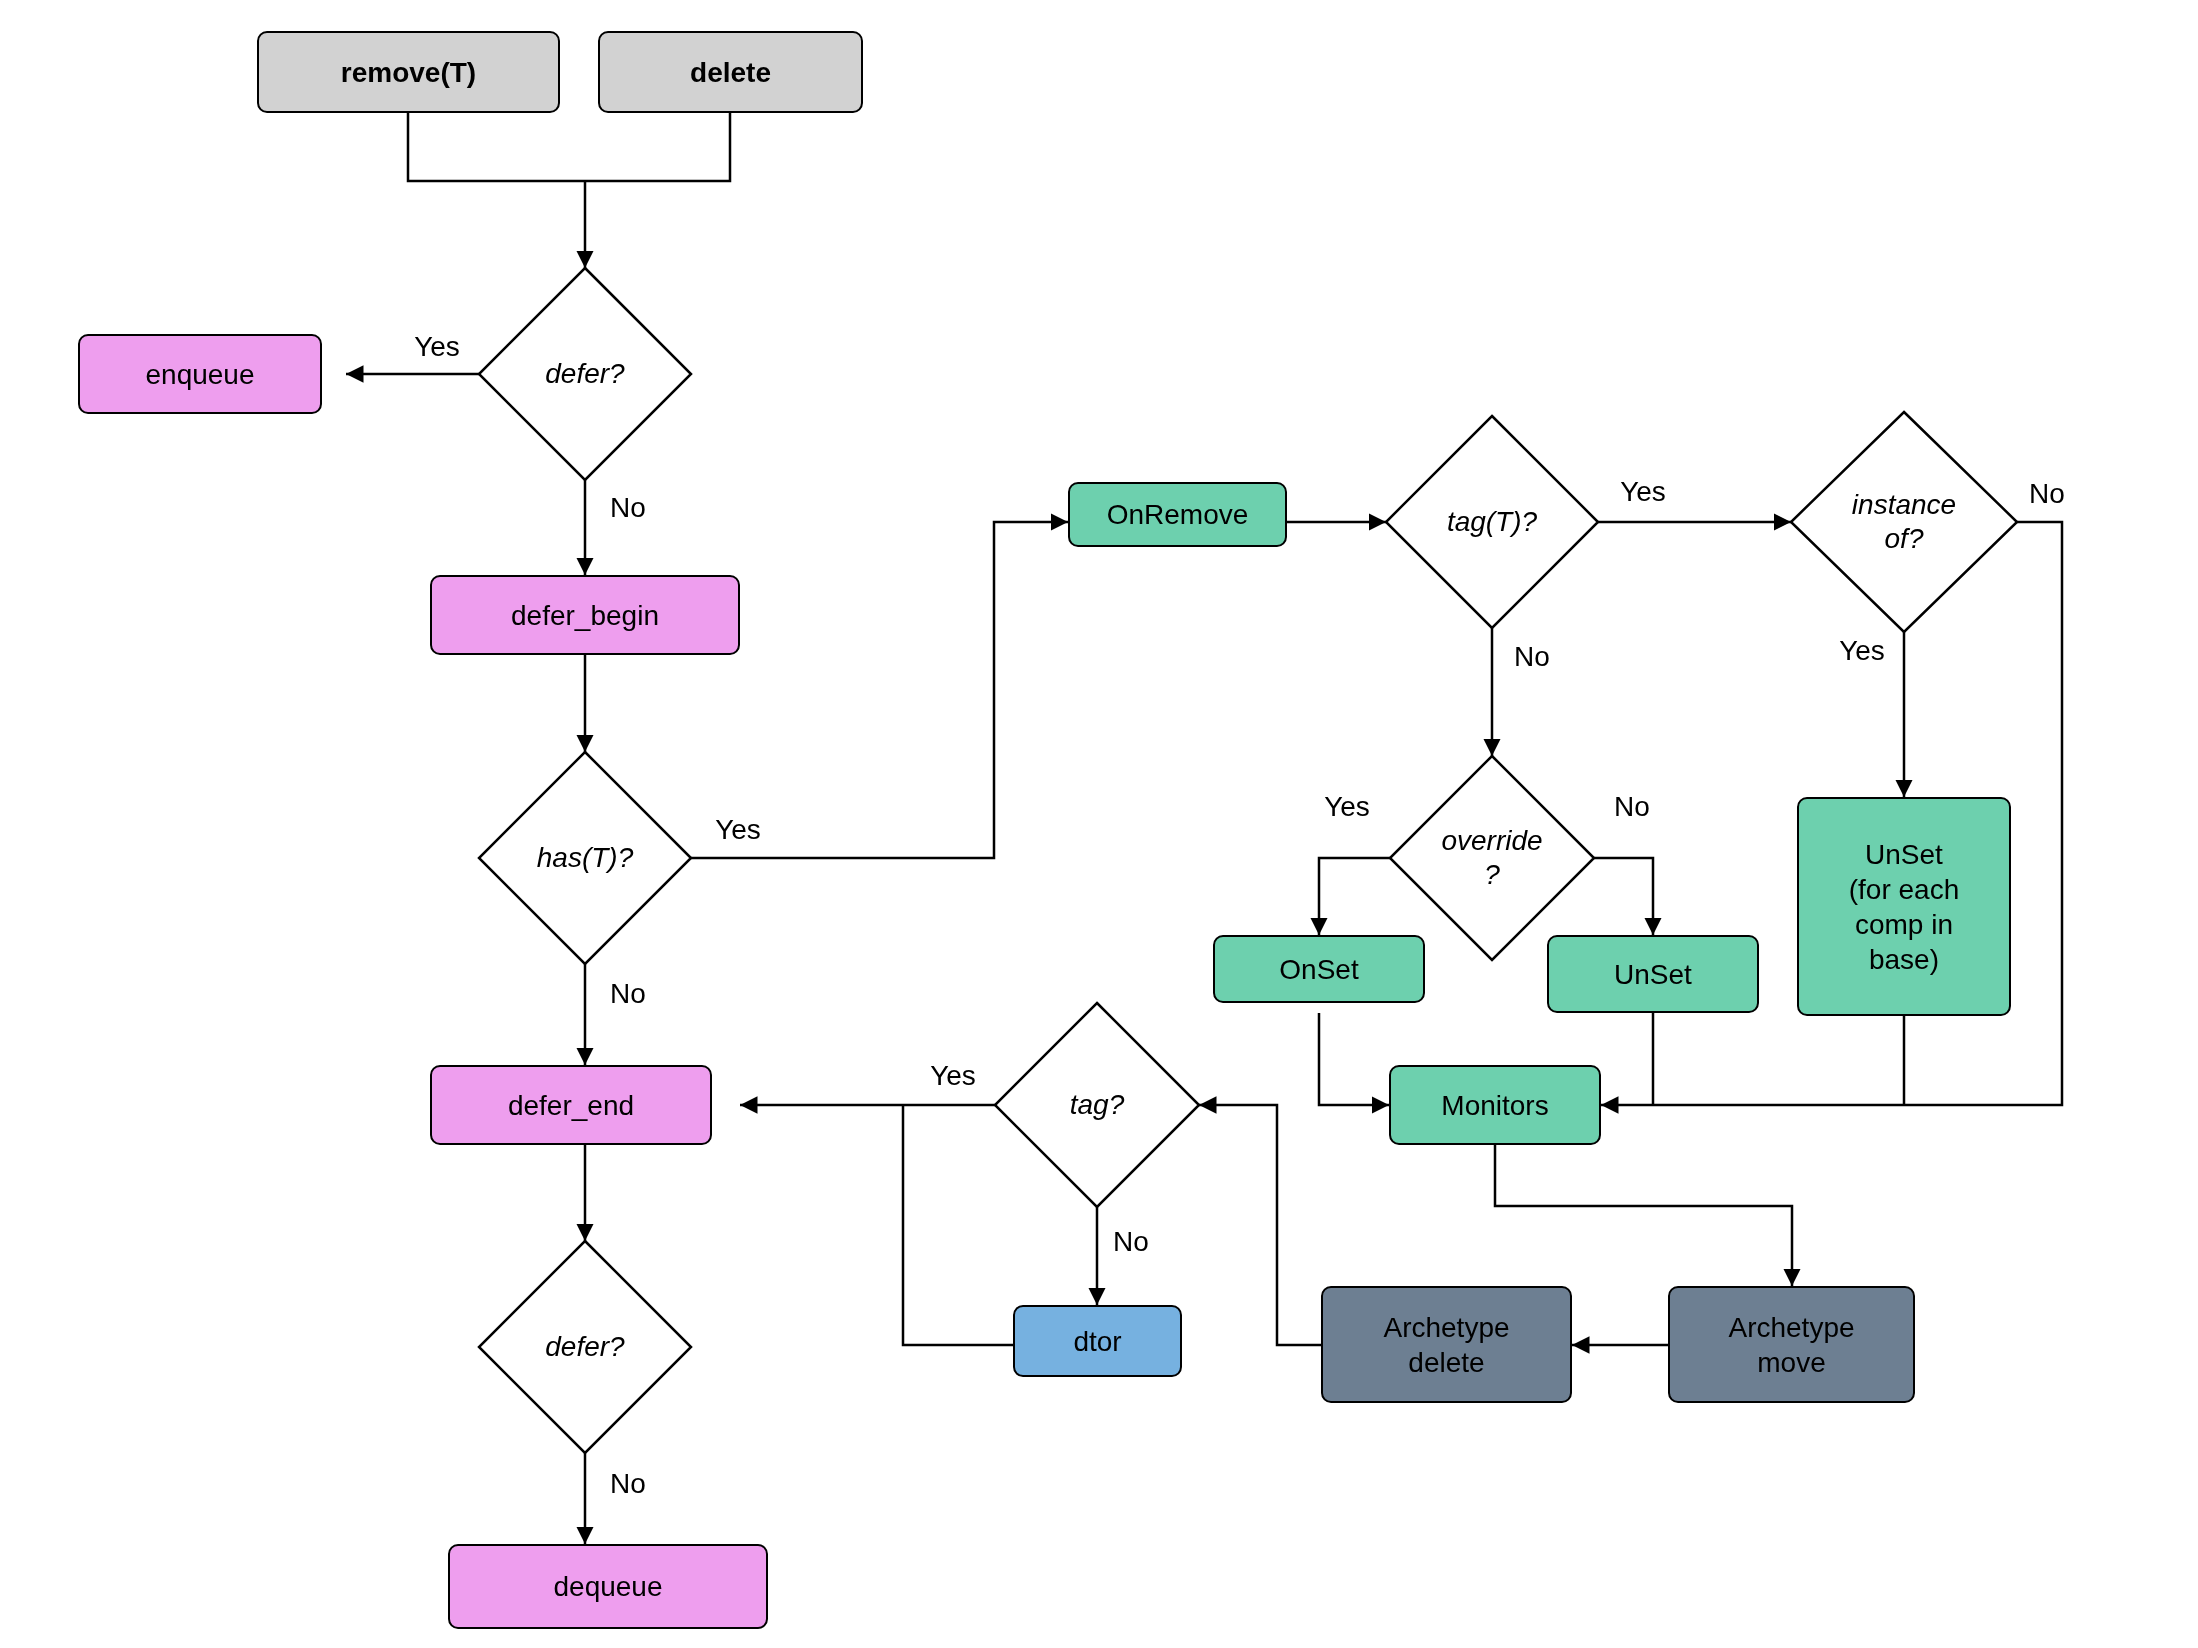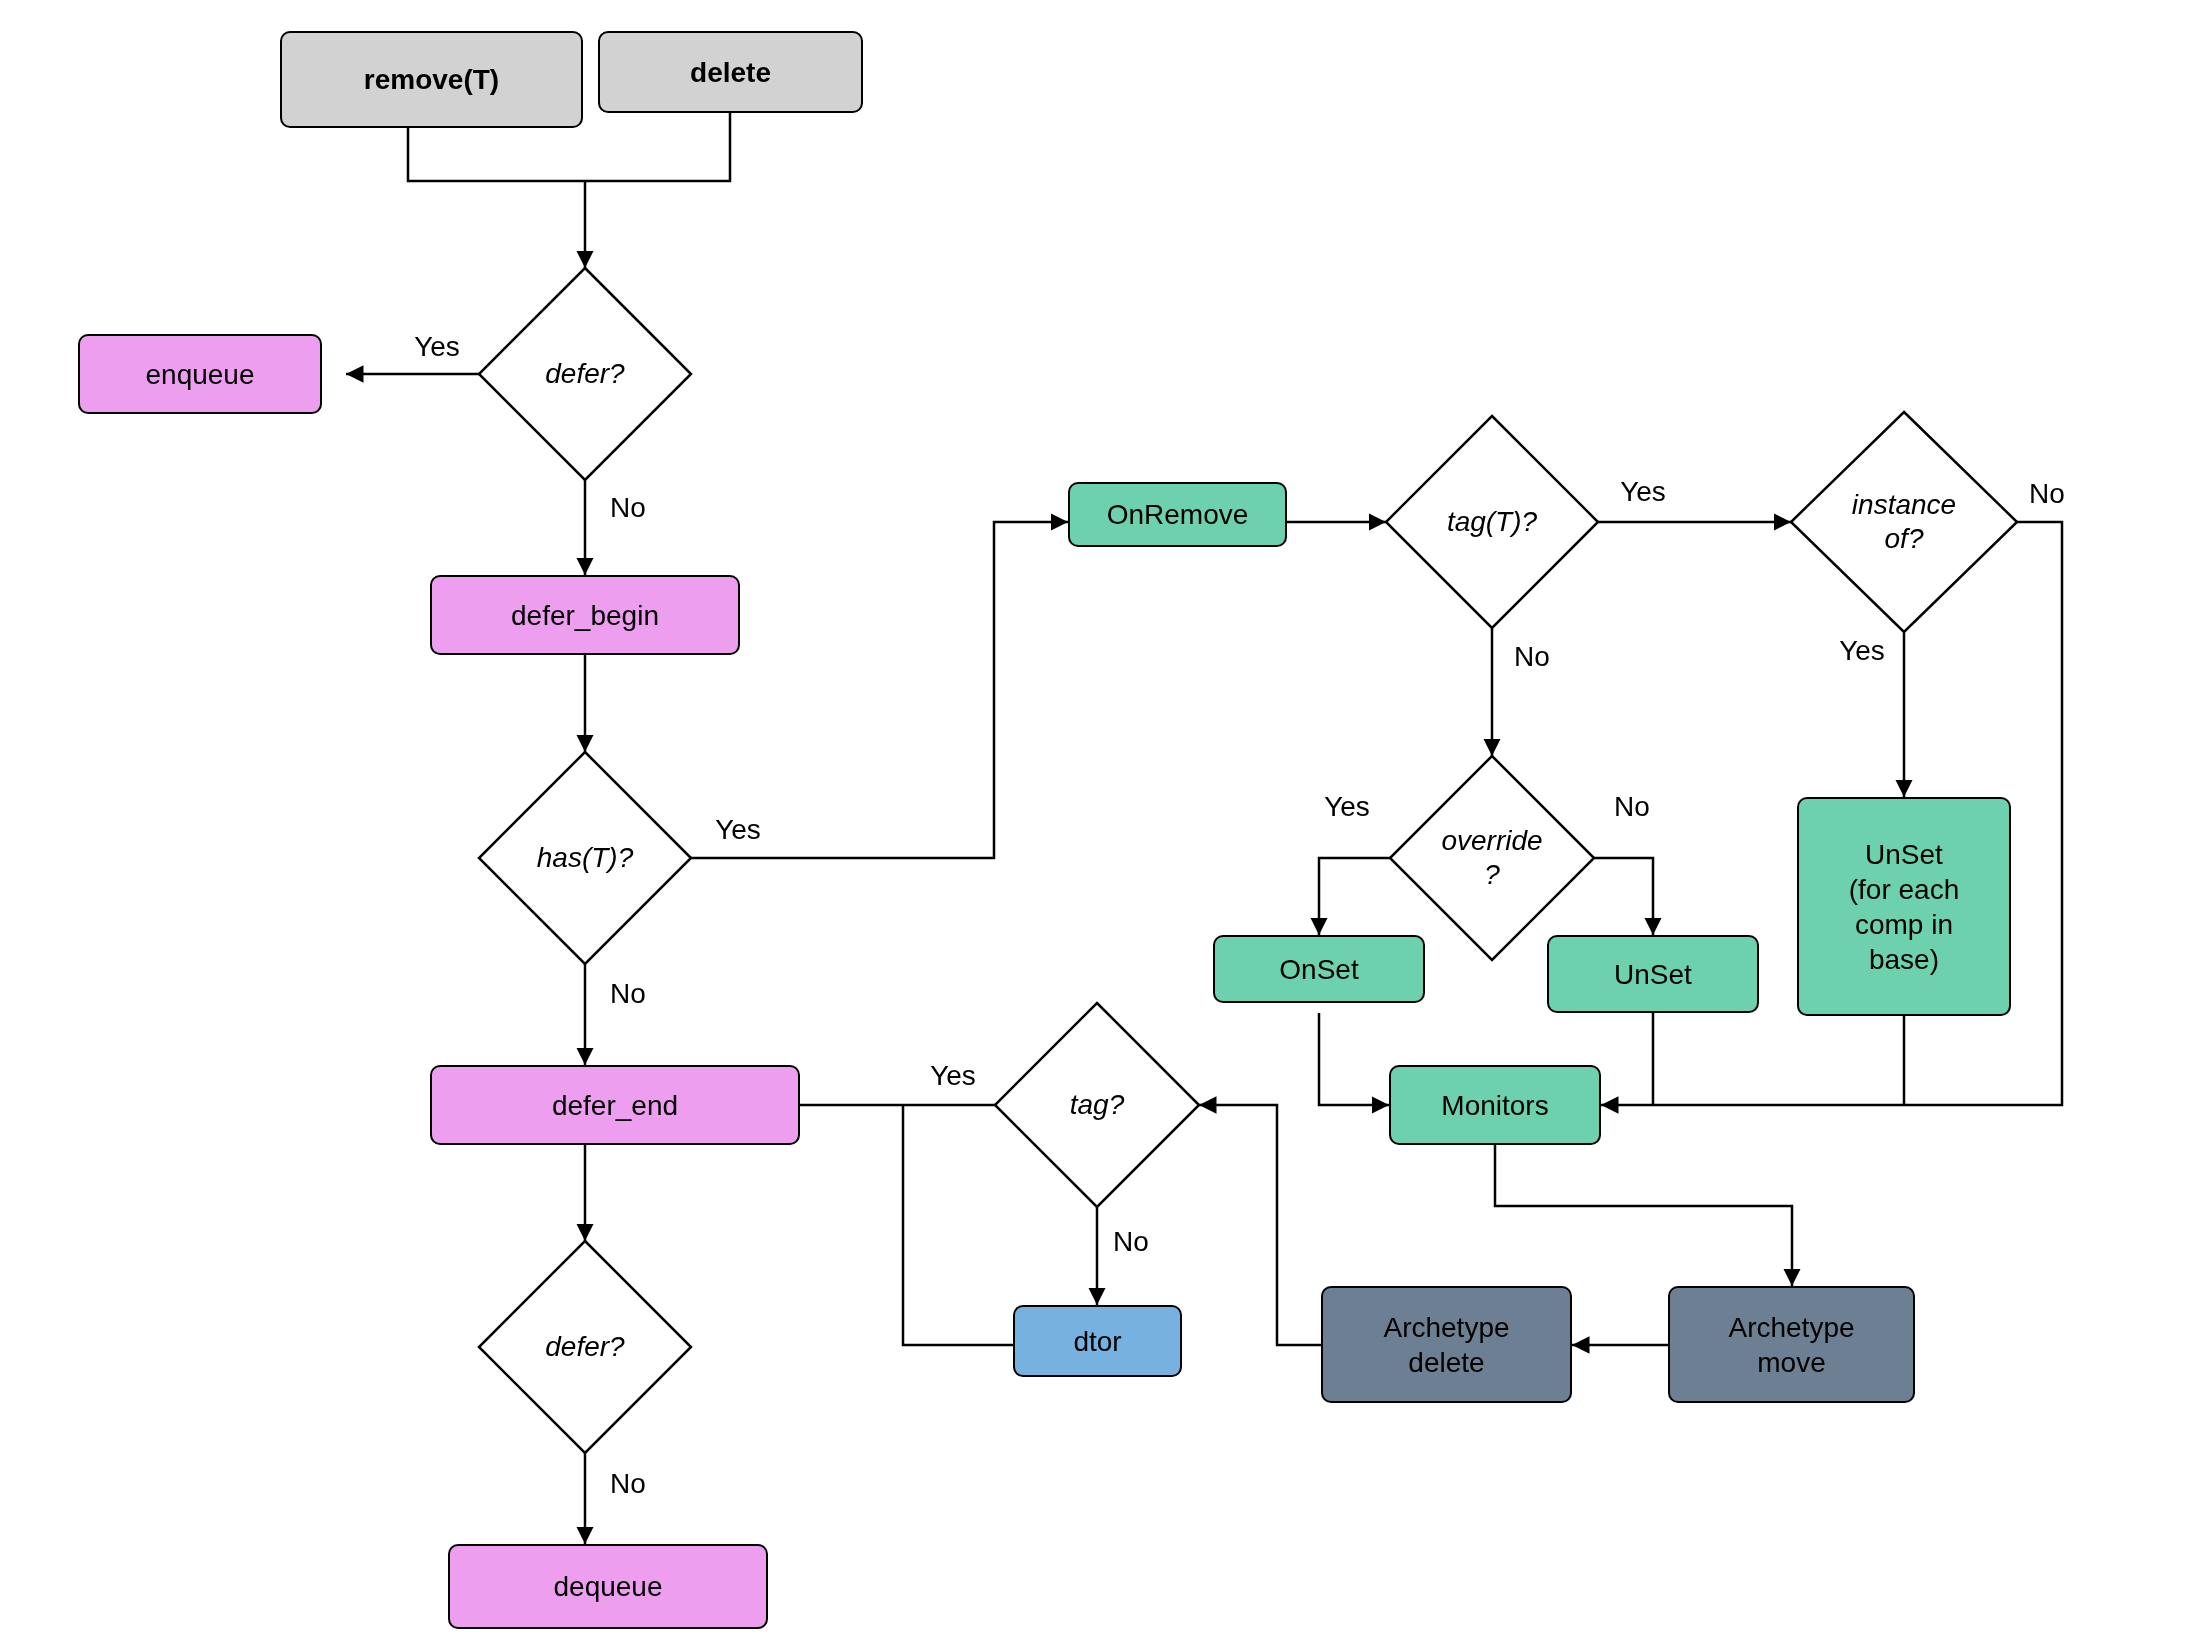--- a/index.html
+++ b/index.html
@@ -112,27 +112,27 @@
     <div class="edge-label" style="left: 628px; top: 994px;">No</div>
     <div class="edge-label" style="left: 628px; top: 1484px;">No</div>
     <div class="edge-label" style="left: 1643px; top: 492px;">Yes</div>
     <div class="edge-label" style="left: 1532px; top: 657px;">No</div>
     <div class="edge-label" style="left: 2047px; top: 494px;">No</div>
     <div class="edge-label" style="left: 1862px; top: 651px;">Yes</div>
     <div class="edge-label" style="left: 1347px; top: 807px;">Yes</div>
     <div class="edge-label" style="left: 1632px; top: 807px;">No</div>
     <div class="edge-label" style="left: 953px; top: 1076px;">Yes</div>
     <div class="edge-label" style="left: 1131px; top: 1242px;">No</div>
-    <div class="node bold" style="left: 257px; top: 31px; width: 303px; height: 97px; background: rgb(210, 210, 210); margin-left: 23px;">remove(T)</div>
+    <div class="node bold" style="left: 257px; top: 31px; width: 303px; height: 82px; background: rgb(210, 210, 210);">remove(T)</div>
     <div class="node bold" style="left: 598px; top: 31px; width: 265px; height: 82px; background: rgb(210, 210, 210);">delete</div>
     <div class="node" style="left: 78px; top: 334px; width: 244px; height: 80px; background: rgb(238, 158, 238);">enqueue</div>
     <div class="diamond-label" style="left: 585px; top: 374px;">defer?</div>
     <div class="node" style="left: 430px; top: 575px; width: 310px; height: 80px; background: rgb(238, 158, 238);">defer_begin</div>
     <div class="diamond-label" style="left: 585px; top: 858px;">has(T)?</div>
-    <div class="node" style="left: 430px; top: 1065px; width: 370px; height: 80px; background: rgb(238, 158, 238);">defer_end</div>
+    <div class="node" style="left: 430px; top: 1065px; width: 282px; height: 80px; background: rgb(238, 158, 238);">defer_end</div>
     <div class="diamond-label" style="left: 585px; top: 1347px;">defer?</div>
     <div class="node" style="left: 448px; top: 1544px; width: 320px; height: 85px; background: rgb(238, 158, 238);">dequeue</div>
     <div class="node" style="left: 1068px; top: 482px; width: 219px; height: 65px; background: rgb(109, 208, 174);">OnRemove</div>
     <div class="diamond-label" style="left: 1492px; top: 522px;">tag(T)?</div>
     <div class="diamond-label" style="left: 1904px; top: 522px;">instance
 of?</div>
     <div class="diamond-label" style="left: 1492px; top: 858px;">override
 ?</div>
     <div class="node" style="left: 1213px; top: 935px; width: 212px; height: 68px; background: rgb(109, 208, 174);">OnSet</div>
     <div class="node" style="left: 1547px; top: 935px; width: 212px; height: 78px; background: rgb(109, 208, 174);">UnSet</div>

